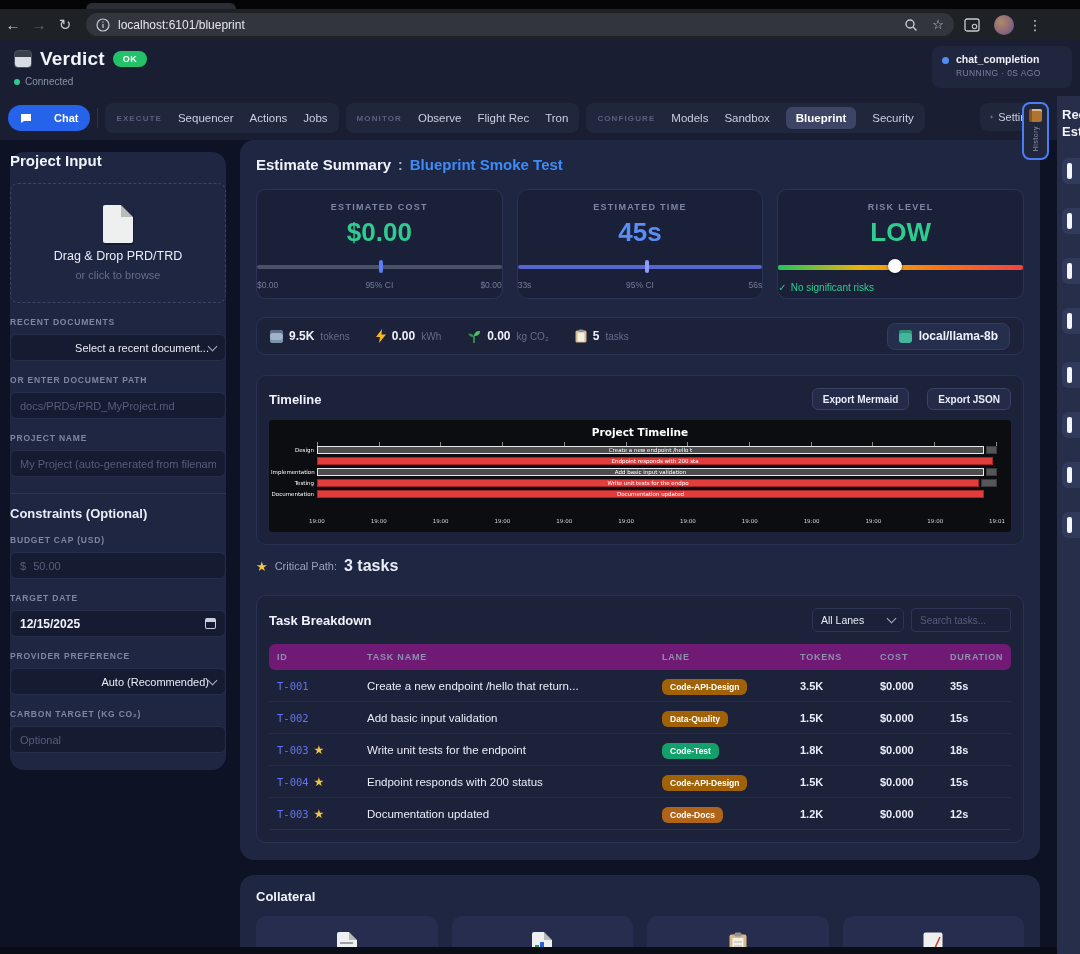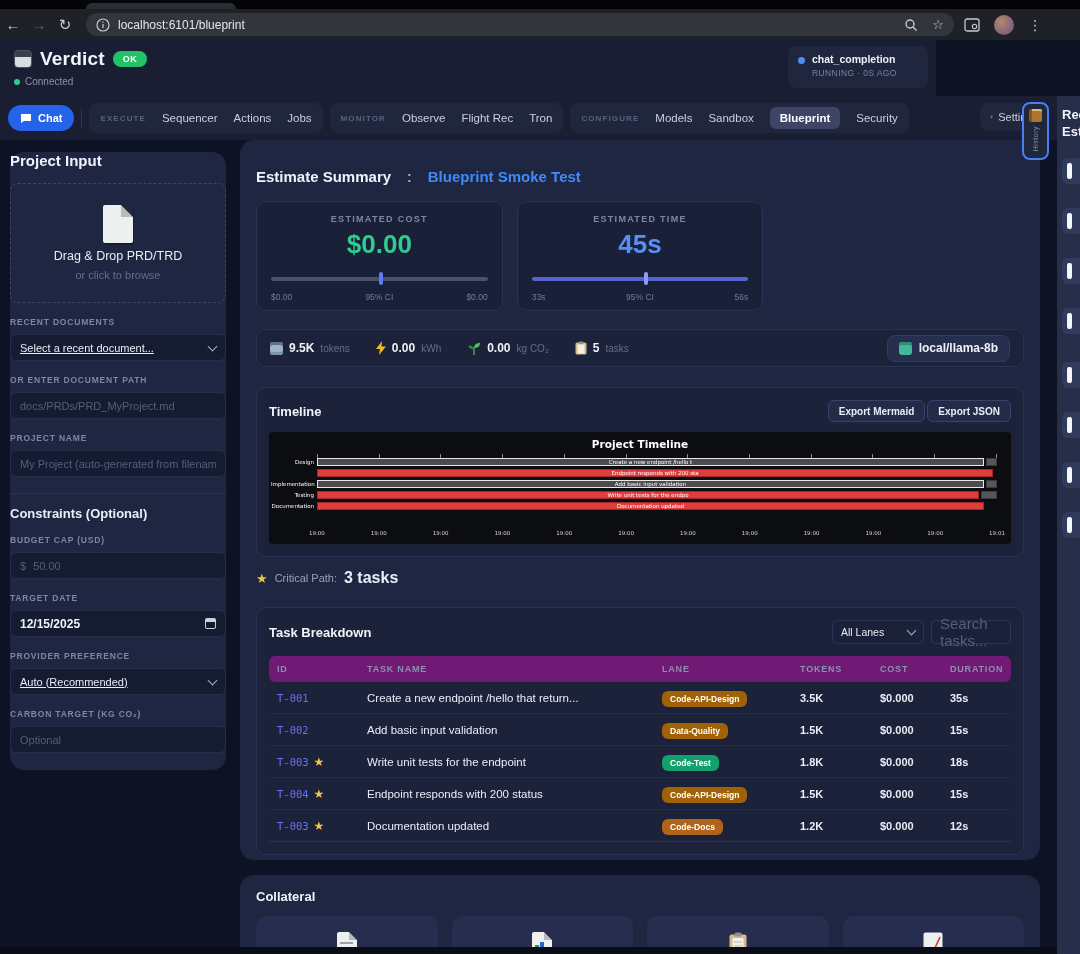--- a/index.html
+++ b/index.html
@@ -14,36 +14,36 @@
   .nav-arrow { color:#c7cad1; font-size:15px; width:26px; text-align:center; }
   .nav-arrow.dim { color:#5f646d; }
   .url-pill { margin-left:8px; width:868px; height:23px; background:#32353b; border-radius:12px; display:flex; align-items:center; padding:0 10px; }
   .url-text { color:#e4e6ea; font-size:12px; margin-left:8px; flex:1; }
   .pill-ic { display:flex; align-items:center; margin-left:14px; }
   .chrome-right { display:flex; align-items:center; margin-left:10px; gap:14px; }
   .avatar { width:20px; height:20px; border-radius:50%; background:radial-gradient(circle at 35% 35%, #b08968, #6b4f8a); }
   .kebab { color:#c7cad1; font-size:14px; }
 
   
-  .app-header { position:absolute; left:0; top:40px; width:936px; height:56px; background:#191e33; }
+  .app-header { position:absolute; left:0; top:40px; width:1080px; height:56px; background:#191e33; }
   .logo-row { position:absolute; left:14px; top:8px; display:flex; align-items:center; gap:8px; }
   .logo-mark { width:18px; height:18px; border-radius:4px; background:linear-gradient(#3a3f4a 0 35%, #d7dde2 35% 100%); border:1px solid #4a5160; }
   .app-name { color:#f2f5fb; font-size:19px; font-weight:bold; letter-spacing:.2px; }
   .ok-badge { background:#23c268; color:#fff; font-size:9px; font-weight:bold; padding:3px 10px; border-radius:999px; letter-spacing:.5px; }
   .conn-row { position:absolute; left:14px; top:36px; display:flex; align-items:center; gap:5px; }
   .dot-green { width:6px; height:6px; border-radius:50%; background:#2ecc8f; }
   .conn-text { color:#8a93ab; font-size:10px; }
   .job-card { position:absolute; right:8px; top:6px; width:140px; height:42px; background:#20263d; border-radius:8px; display:flex; align-items:flex-start; padding:7px 10px; gap:7px; }
   .dot-blue { width:7px; height:7px; border-radius:50%; background:#4f8df5; margin-top:4px; }
   .job-name { color:#eef1f8; font-size:10.5px; font-weight:bold; }
   .job-status { color:#79819d; font-size:8.5px; margin-top:3px; letter-spacing:.4px; }
 
   
   .navbar { position:absolute; left:0; top:96px; width:1080px; height:44px; background:#191e33; display:flex; align-items:center; }
-  .chat-btn { margin-left:8px; height:26px; background:#2563eb; border-radius:14px; display:flex; align-items:center; gap:6px; padding:0 12px; color:#fff; font-size:11px; font-weight:bold; }
+  .chat-btn { margin-left:8px; height:26px; background:#2563eb; border-radius:14px; display:flex; align-items:center; gap:22px; padding:0 12px; color:#fff; font-size:11px; font-weight:bold; }
   .nav-sep { width:1px; height:20px; background:#2c3452; margin:0 7px; }
   .nav-group { background:#20263c; border-radius:8px; height:30px; display:flex; align-items:center; padding:0 11px; gap:16px; margin-right:7px; }
   .group-label { color:#596180; font-size:8px; font-weight:bold; letter-spacing:1.1px; }
   .nav-item { color:#c9cfe0; font-size:11.5px; }
   .nav-item.active { background:#3d4466; color:#fff; padding:5px 10px; border-radius:6px; font-weight:bold; }
   .settings-btn { position:absolute; left:980px; top:103px; width:68px; height:28px; background:#20263c; border-radius:8px; display:flex; align-items:center; gap:5px; padding:0 10px; color:#c9cfe0; font-size:11px; overflow:hidden; white-space:nowrap; }
   .history-tab { position:absolute; left:1022px; top:102px; width:27px; height:58px; background:#20263c; border:2px solid #4d7df2; border-radius:8px; display:flex; flex-direction:column; align-items:center; padding-top:5px; gap:4px; z-index:6; }
   .book-ic { width:13px; height:13px; background:#b07430; border-radius:2px; border-left:3px solid #8a5620; box-shadow:inset 0 2px 0 #d8b98a; }
   .history-label { color:#8a93ab; font-size:7px; writing-mode:vertical-rl; transform:rotate(180deg); letter-spacing:.5px; }
 
@@ -56,40 +56,40 @@
   
   .sidebar { position:absolute; left:10px; top:152px; width:216px; height:618px; background:#1f2642; border-radius:14px; }
   .sb-title { color:#f0f3fa; font-size:15px; font-weight:bold; }
   .dropzone { margin-top:14px; height:120px; border:1.5px dashed #3b4466; border-radius:8px; display:flex; flex-direction:column; align-items:center; justify-content:center; gap:6px; }
   .doc-sheet { position:relative; width:30px; height:38px; background:#eef0ef; border-radius:2px; box-shadow:1px 2px 0 rgba(0,0,0,.25); }
   .doc-sheet::after { content:""; position:absolute; right:0; top:0; border-style:solid; border-width:0 12px 12px 0; border-color:#1f2642 #1f2642 #b9bdb9 #b9bdb9; }
   .dz-line1 { color:#e9edf6; font-size:12.5px; }
   .dz-line2 { color:#656d8a; font-size:11px; }
   .fld-label { color:#7d86a3; font-size:8.5px; font-weight:bold; letter-spacing:.8px; margin-top:14px; }
   .inp, .sel { margin-top:7px; height:27px; width:100%; background:#151b30; border:1px solid #262e4a; border-radius:6px; display:flex; align-items:center; padding:0 9px; font-size:11px; }
-  .sel { color:#e9edf6; justify-content:space-between;text-decoration:underline; }
+  .sel { color:#e9edf6; justify-content:flex-end; }
   .ph { color:#565e7c; overflow:hidden; white-space:nowrap; }
   .chev { width:7px; height:7px; border-right:1.5px solid #aab2c8; border-bottom:1.5px solid #aab2c8; transform:rotate(45deg); margin-top:-3px; flex:none; }
   .divider { height:1px; background:#2b3355; margin:16px 0 2px; }
   .sb-sub { color:#e9edf6; font-size:13px; font-weight:bold; margin-top:12px; }
   .money-prefix { color:#565e7c; margin-right:7px; }
   .date-val { color:#f0f3fa; font-size:12px; font-weight:bold; flex:1; }
   .cal-ic { width:11px; height:11px; border:1.5px solid #c9cfe0; border-radius:2px; border-top-width:4px; }
   .gen-btn { margin-top:18px; height:30px; width:100%; background:#8b5cf6; border-radius:8px; display:flex; align-items:center; justify-content:center; gap:7px; color:#fff; font-size:12.5px; font-weight:bold; }
   .target-ic { width:12px; height:12px; border-radius:50%; background:radial-gradient(circle, #fff 0 18%, #e23d3d 18% 40%, #fff 40% 62%, #e23d3d 62% 100%); }
 
   
   .main-card { position:absolute; left:240px; top:140px; width:800px; height:720px; background:#1f2642; border-radius:14px; padding:16px; }
-  .main-title-row { display:flex; align-items:baseline; gap:16px; margin-top:12px; }
+  .main-title-row { display:flex; align-items:baseline; gap:7px; }
   .main-title { color:#f0f3fa; font-size:15px; font-weight:bold; }
   .main-sep { color:#aab2c8; font-size:14px; font-weight:bold; }
   .main-subtitle { color:#3e8bf7; font-size:15px; font-weight:bold; }
 
   .metric-row { display:grid; grid-template-columns:1fr 1fr 1fr; gap:14px; margin-top:16px; }
-  .metric-card { height:110px; background:#192038; border:1px solid #2b3355; border-radius:10px; padding:12px 14px; }
+  .metric-card { height:110px; background:#192038; border:1px solid #2b3355; border-radius:10px; padding:12px 0; }
   .m-label { color:#7d86a3; font-size:9px; font-weight:bold; letter-spacing:1.3px; text-align:center; }
   .m-value { font-size:26px; font-weight:bold; text-align:center; margin-top:5px; }
   .v-green { color:#2ecc8f; } .v-blue { color:#5b8df6; }
   .slider { position:relative; margin-top:12px; height:13px; }
   .track { position:absolute; left:0; right:0; top:5px; height:4px; border-radius:2px; }
   .t-cost { background:#4a5169; } .t-time { background:#5664cf; }
   .t-risk { height:5px; background:linear-gradient(90deg,#22c55e,#eab308,#f97316,#ef4444); }
   .thumb-bar { position:absolute; top:0; width:4px; height:13px; border-radius:2px; background:#5d7cf7; }
   .thumb-bar.time { background:#8f9cff; left:52%; }
   .thumb-bar.cost { left:50%; }
@@ -101,21 +101,21 @@
   .stat { display:flex; align-items:center; gap:6px; margin-right:26px; }
   .stat-val { color:#eef1f8; font-size:12px; font-weight:bold; }
   .stat-unit { color:#656d8a; font-size:10px; }
   .tok-ic { width:13px; height:13px; background:#9fb4c8; border-radius:3px; box-shadow:inset 0 3px 0 #5d7289, inset 0 -3px 0 #7b93aa; }
   .model-badge { margin-left:auto; height:27px; background:#262e4d; border:1px solid #343c60; border-radius:8px; display:flex; align-items:center; gap:7px; padding:0 11px; color:#eef1f8; font-size:12px; font-weight:bold; }
   .robot-ic { width:13px; height:13px; border-radius:3px; background:#43b79b; box-shadow:inset 0 3px 0 #2d8f78; }
 
   .panel { margin-top:20px; background:#1b2239; border:1px solid #2b3355; border-radius:10px; padding:12px; }
   .panel-head { display:flex; align-items:center; }
   .panel-title { color:#f0f3fa; font-size:13px; font-weight:bold; }
-  .export-btns { margin-left:auto; display:flex; gap:2px; }
+  .export-btns { margin-left:auto; display:flex; gap:18px; }
   .export-btn { height:22px; background:#242b49; border:1px solid #3a4265; border-radius:6px; color:#e9edf6; font-size:10px; font-weight:bold; display:flex; align-items:center; padding:0 10px; }
 
   
   .chart { position:relative; margin-top:10px; height:112px; background:#0c0d11; border-radius:4px; }
   .c-title { position:absolute; top:6px; left:0; right:0; text-align:center; color:#fff; font-size:10.5px; font-weight:bold; font-family:"DejaVu Sans", sans-serif; }
   .plot { position:absolute; left:48px; right:14px; top:26px; bottom:26px; }
   .topticks { position:absolute; left:48px; right:14px; top:22px; display:flex; justify-content:space-between; }
   .topticks i { width:1px; height:4px; background:#8a8a8a; }
   .gbar { position:absolute; height:8px; display:flex; align-items:center; justify-content:center; overflow:hidden; }
   .gbar span { color:#fff; font-size:5.5px; white-space:nowrap; font-family:"DejaVu Sans", sans-serif; }
@@ -127,21 +127,21 @@
   .xticks span { color:#d8d8d8; font-size:5.5px; font-family:"DejaVu Sans", sans-serif; }
 
   .critical-row { display:flex; align-items:center; gap:7px; margin-top:12px; }
   .star-gold { color:#f6c445; font-size:13px; }
   .crit-label { color:#9aa2ba; font-size:11px; }
   .crit-value { color:#e9edf6; font-size:16px; font-weight:bold; }
 
   
   .task-head-right { margin-left:auto; display:flex; gap:7px; }
   .mini-sel { width:92px; height:24px; background:#1a2138; border:1px solid #2d3556; border-radius:6px; display:flex; align-items:center; justify-content:space-between; padding:0 8px; color:#e9edf6; font-size:10.5px; }
-  .mini-inp { width:80px; height:24px; background:#1a2138; border:1px solid #2d3556; border-radius:4px; display:flex; align-items:center; padding:0 8px; color:#565e7c; font-size:15px; }
+  .mini-inp { width:100px; height:24px; background:#1a2138; border:1px solid #2d3556; border-radius:4px; display:flex; align-items:center; padding:0 8px; color:#565e7c; font-size:10px; }
   .tbl-head { margin-top:12px; height:26px; background:#701a75; border-radius:6px; display:grid; grid-template-columns:90px 295px 138px 80px 70px 90px; align-items:center; padding:0 8px; }
   .tbl-head span { color:#8a92ac; font-size:9px; font-weight:bold; letter-spacing:.8px; }
   .trow { height:32px; display:grid; grid-template-columns:90px 295px 138px 80px 70px 90px; align-items:center; padding:0 8px; border-bottom:1px solid #242b47; }
   .tid { color:#6575f1; font-family:"DejaVu Sans Mono", monospace; font-size:10.5px; display:flex; align-items:center; gap:5px; }
   .tid .rstar { color:#f6c445; font-size:12px; font-family:"Liberation Sans", sans-serif; }
   .tname { color:#e9edf6; font-size:11.5px; }
   .badge { display:inline-block; padding:3px 8px; border-radius:6px; color:#fff; font-size:8.5px; font-weight:bold; }
   .b-blue { background:#a16207; } .b-green { background:#13a06b; } .b-amber { background:#b0641a; }
   .tnum { color:#e9edf6; font-size:11px; font-weight:bold; }
 
@@ -365,20 +365,32 @@
         <div class="m-label">ESTIMATED TIME</div>
         <div class="m-value v-blue">45s</div>
         <div class="slider">
           <div class="track t-time"></div>
             <div class="thumb-bar time"></div>
         </div>
         <div class="m-foot">
           <span>33s</span>
           <span>95% CI</span>
           <span>56s</span>
+        </div>
+      </div>
+      <div class="metric-card">
+        <div class="m-label">RISK LEVEL</div>
+        <div class="m-value v-green">LOW</div>
+        <div class="slider">
+          <div class="track t-risk"></div>
+            <div class="thumb-dot"></div>
+        </div>
+        <div class="risk-note">
+          <span>✓</span>
+          <span>No significant risks</span>
         </div>
       </div>
     </div>
 
     <div class="stats-row">
       <div class="stat">
         <span class="tok-ic"></span>
         <span class="stat-val">9.5K</span>
         <span class="stat-unit">tokens</span>
       </div>

